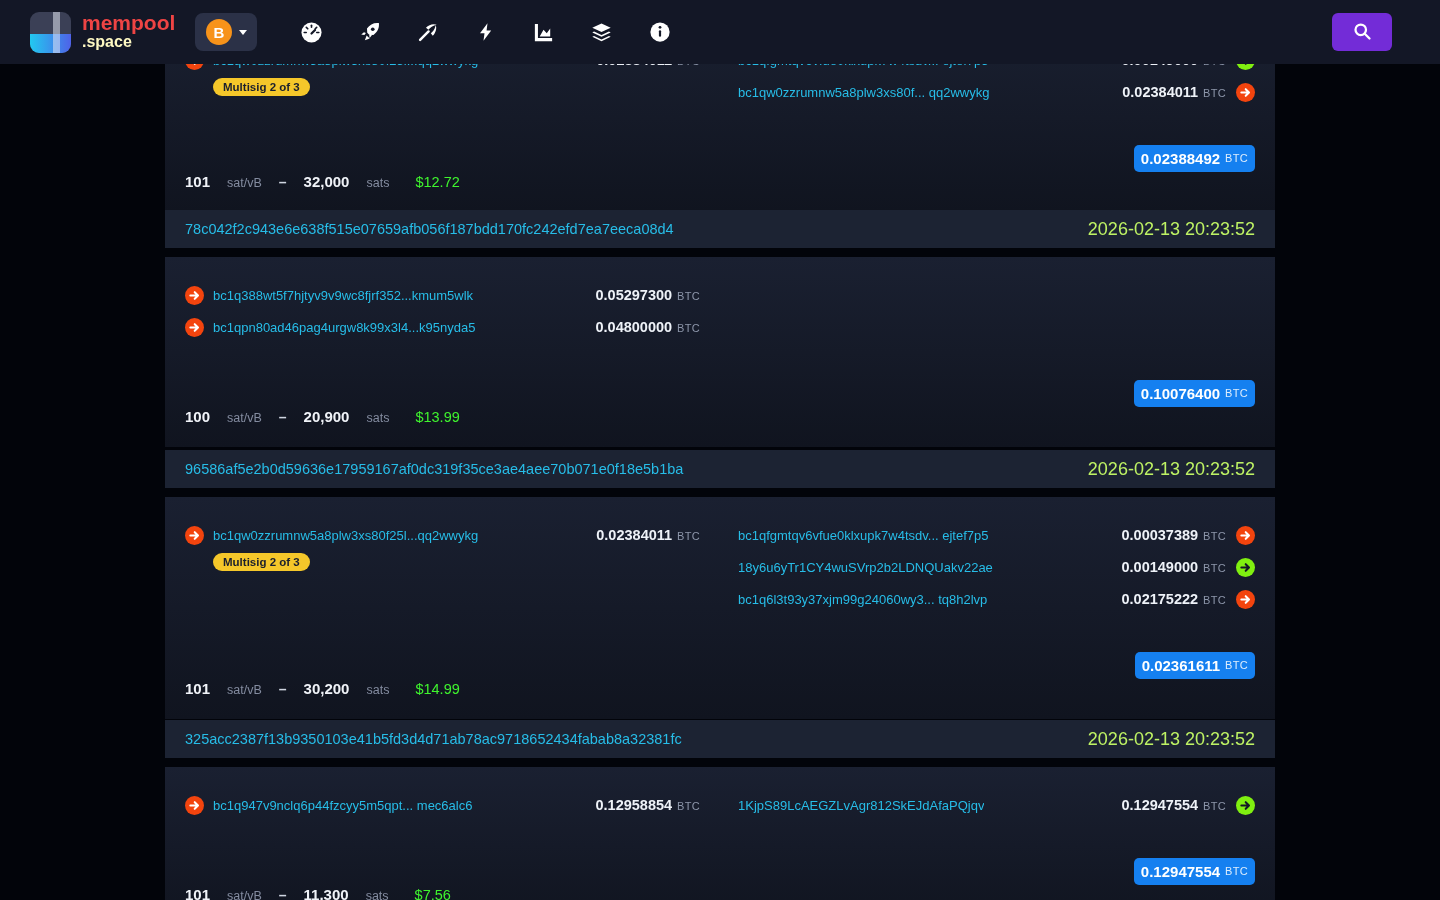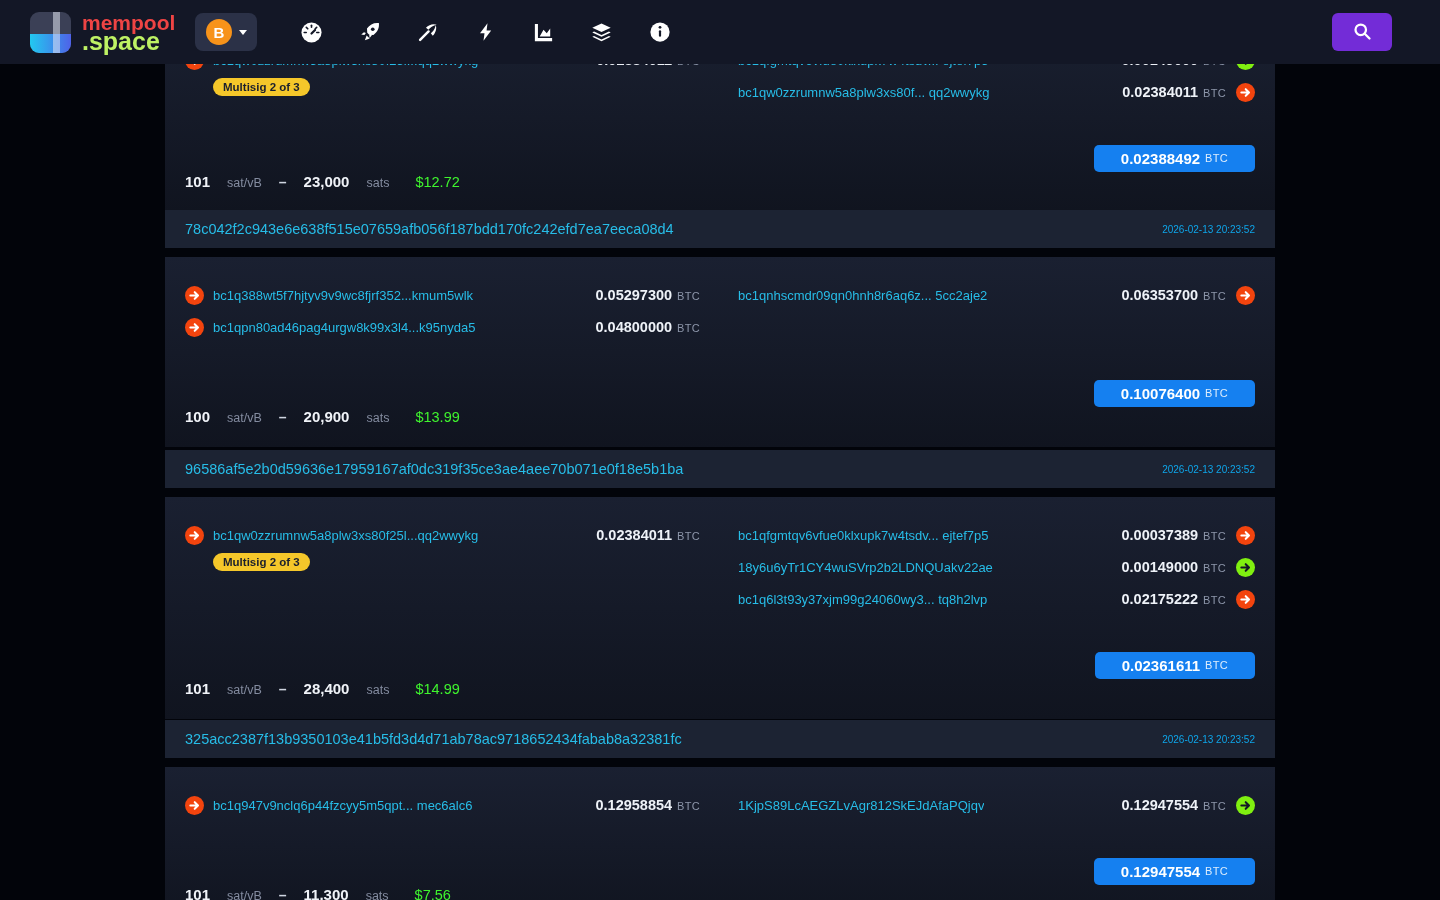--- a/index.html
+++ b/index.html
@@ -8,42 +8,42 @@
 
   
   .navbar{position:absolute;top:0;left:0;width:1440px;height:64px;background:#131726;
     display:flex;align-items:center;padding:0 48px 0 30px;z-index:10;}
   .brand{display:flex;align-items:center;gap:11px;text-decoration:none;}
   .logo-mark{width:41px;height:41px;border-radius:9px;position:relative;overflow:hidden;background:#3b4056;flex:none;}
   .logo-mark .lm-bottom{position:absolute;left:0;right:0;bottom:0;height:46%;background:linear-gradient(90deg,#22c9f0,#4f62e8);}
   .logo-mark .lm-stripe{position:absolute;top:0;bottom:0;left:56%;width:17%;background:rgba(225,230,242,.55);}
   .brand-text{line-height:19.5px;font-weight:700;font-size:21px;}
   .brand-line1{color:#ef4444;display:block;}
-  .brand-line2{color:#bef264;display:block;font-size:25px;}
+  .brand-line2{color:#fef9c3;display:block;font-size:16px;}
   .net-btn{margin-left:20px;height:38px;width:62px;background:#2b3147;border:none;border-radius:8px;
     display:flex;align-items:center;justify-content:center;gap:7px;cursor:pointer;}
   .btc-circle{width:26px;height:26px;border-radius:50%;background:#f7931a;color:#fff;font-weight:700;
     font-size:15px;display:flex;align-items:center;justify-content:center;font-family:inherit;}
   .caret{width:0;height:0;border-left:4.5px solid transparent;border-right:4.5px solid transparent;border-top:5px solid #fff;}
   .nav-icons{display:flex;align-items:center;gap:35px;margin-left:43px;}
   .nav-icon{width:23px;height:23px;display:flex;align-items:center;justify-content:center;cursor:pointer;}
   .search{margin-left:auto;display:flex;align-items:center;gap:9px;}
   .search-input{width:400px;height:37px;background:#222a44;border:none;border-radius:6px;color:#dfe5f0;
     font-size:15.5px;padding:0 14px;font-family:inherit;outline:none;}
   .search-input::placeholder{color:#76839e;}
   .search-btn{width:60px;height:38px;background:#732cd7;border:none;border-radius:6px;
     display:flex;align-items:center;justify-content:center;cursor:pointer;}
 
   
   #tx-list{position:absolute;left:165px;top:0;width:1110px;height:804px;z-index:1;}
   .tx-card{position:absolute;left:0;width:1110px;}
   .pos-0{top:22px;} .pos-1{top:210px;} .pos-2{top:450px;} .pos-3{top:720px;}
   .tx-header{height:38px;background:#1c2333;display:flex;align-items:center;justify-content:space-between;padding:14px 20px;text-align:center;}
   .txid{color:#27bde8;font-size:14.5px;text-decoration:none;white-space:nowrap;}
-  .tx-time{color:#0ea5e9;font-size:10px;}
+  .tx-time{color:#bef264;font-size:18px;}
   .tx-body{margin-top:9px;background:linear-gradient(180deg,#1a2031 0%,#10141f 100%);padding:22px 20px;}
   .clipped .tx-body{margin-top:0;}
   .cols{display:flex;gap:38px;align-items:flex-start;}
   .col-inputs{flex:0 0 515px;min-width:0;}
   .col-outputs{flex:1;min-width:0;}
   .io-row{height:32px;display:flex;align-items:center;}
   .io-icon{width:19px;height:19px;flex:none;display:block;}
   .io-icon svg{display:block;}
   .io-icon.red  circle{fill:#f3440e;} .io-icon.red  path{stroke:#fff;}
   .io-icon.green circle{fill:#80ef10;} .io-icon.green path{stroke:#131726;}
@@ -55,21 +55,21 @@
   .unit{color:#8d96aa;font-size:11px;margin-left:5px;letter-spacing:.3px;}
   .badge-row{margin:1px 0 4px 28px;height:20px;}
   .multisig-badge{background:#f5c72a;color:#1a1f2e;font-size:11.5px;font-weight:700;
     padding:3px 10px;border-radius:10px;display:inline-block;}
   .tx-foot{display:flex;align-items:center;margin-top:18px;}
   .fee{display:flex;align-items:baseline;color:#848ca0;font-size:12.5px;gap:17px;}
   .fee b{color:#f0f3f8;font-size:15px;font-weight:700;}
   .fee .dash{color:#cfd5e1;font-size:14px;font-weight:700;}
   .fee .fiat{color:#3ff42e;font-size:14.5px;margin-left:9px;margin-top:48px;}
   .total-btn{margin-left:auto;background:#1580f0;border:none;color:#fff;font-weight:700;font-size:15px;
-    padding:5px 27px;border-radius:5px;font-family:inherit;cursor:pointer;display:flex;align-items:center;}
+    padding:5px 7px;border-radius:5px;font-family:inherit;cursor:pointer;display:flex;align-items:center;}
   .total-btn .unit{color:rgba(255,255,255,.85);font-weight:400;}
 </style>
 </head>
 <body>
 
 <header class="navbar">
   <a class="brand">
     <span class="logo-mark">
       <span class="lm-bottom"></span>
         <span class="lm-stripe"></span>
@@ -189,21 +189,21 @@
                 </svg>
               </span>
             </div>
           </div>
         </div>
         <div class="tx-foot">
           <div class="fee">
             <b>101</b>
             <span>sat/vB</span>
             <span class="dash">–</span>
-            <b>23,000</b>
+            <b>32,000</b>
             <span>sats</span>
             <span class="fiat">$12.72</span>
           </div>
           <button class="total-btn">
             <b>0.02388492</b>
             <span class="unit">BTC</span>
           </button>
         </div>
       </div>
     </section>
@@ -230,30 +230,20 @@
                 <svg viewBox="0 0 20 20" width="19" height="19">
                   <circle cx="10" cy="10" r="10"></circle>
                   <path d="M5.6 10h7.6 M10.2 6.5L13.7 10l-3.5 3.5" fill="none" stroke-width="2.1" stroke-linecap="round" stroke-linejoin="round"></path>
                 </svg>
               </span>
               <a class="addr">bc1qpn80ad46pag4urgw8k99x3l4...k95nyda5</a>
               <span class="amt"><b>0.04800000</b><span class="unit">BTC</span></span>
             </div>
           </div>
           <div class="col col-outputs">
-            <div class="io-row">
-              <a class="addr">bc1qnhscmdr09qn0hnh8r6aq6z... 5cc2aje2</a>
-              <span class="amt"><b>0.06353700</b><span class="unit">BTC</span></span>
-              <span class="io-icon red">
-                <svg viewBox="0 0 20 20" width="19" height="19">
-                  <circle cx="10" cy="10" r="10"></circle>
-                  <path d="M5.6 10h7.6 M10.2 6.5L13.7 10l-3.5 3.5" fill="none" stroke-width="2.1" stroke-linecap="round" stroke-linejoin="round"></path>
-                </svg>
-              </span>
-            </div>
           </div>
         </div>
         <div class="tx-foot">
           <div class="fee">
             <b>100</b>
             <span>sat/vB</span>
             <span class="dash">–</span>
             <b>20,900</b>
             <span>sats</span>
             <span class="fiat">$13.99</span>
@@ -316,21 +306,21 @@
                 </svg>
               </span>
             </div>
           </div>
         </div>
         <div class="tx-foot">
           <div class="fee">
             <b>101</b>
             <span>sat/vB</span>
             <span class="dash">–</span>
-            <b>28,400</b>
+            <b>30,200</b>
             <span>sats</span>
             <span class="fiat">$14.99</span>
           </div>
           <button class="total-btn">
             <b>0.02361611</b>
             <span class="unit">BTC</span>
           </button>
         </div>
       </div>
     </section>

